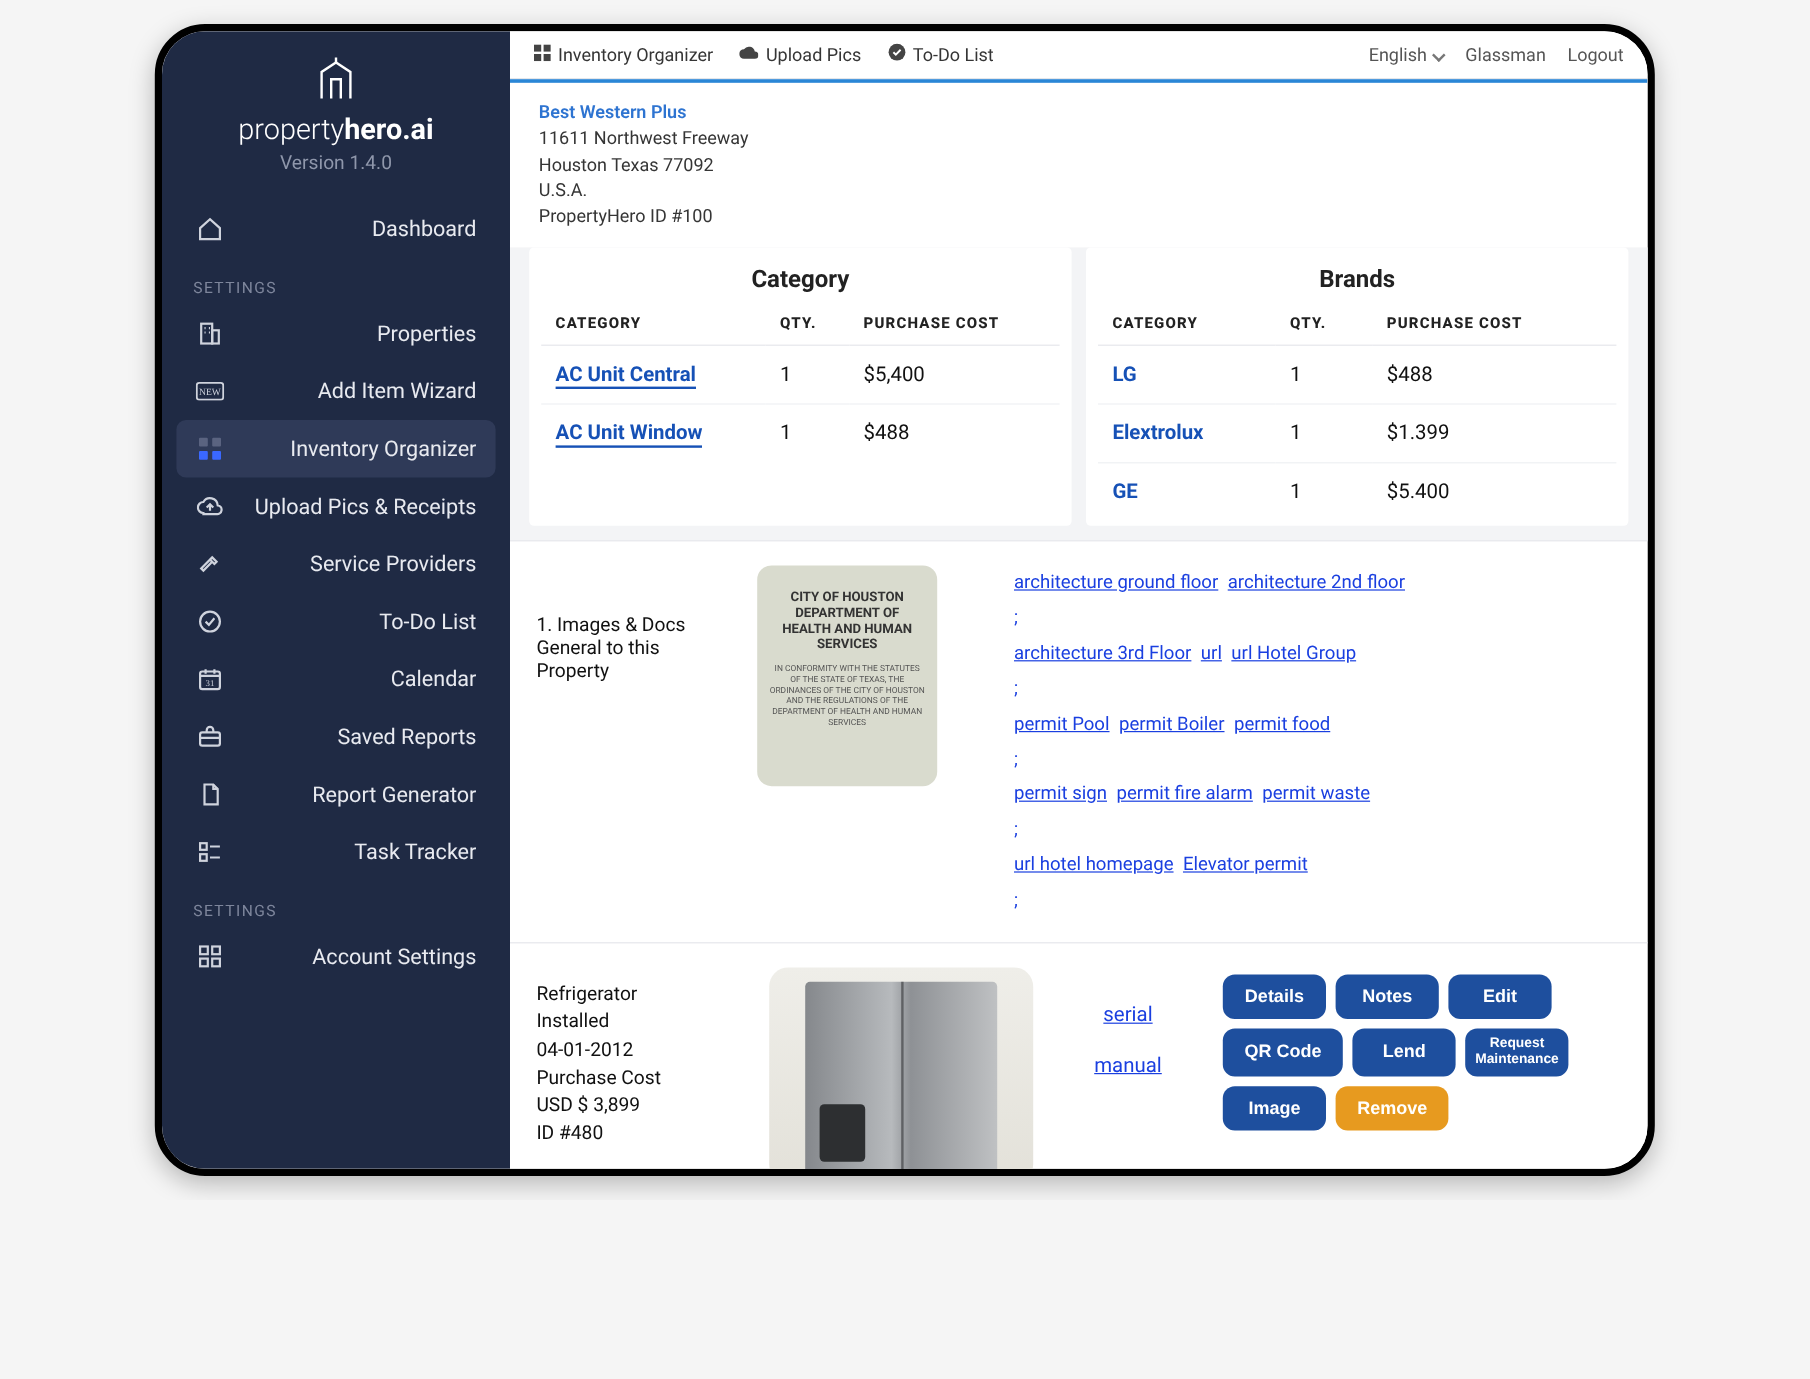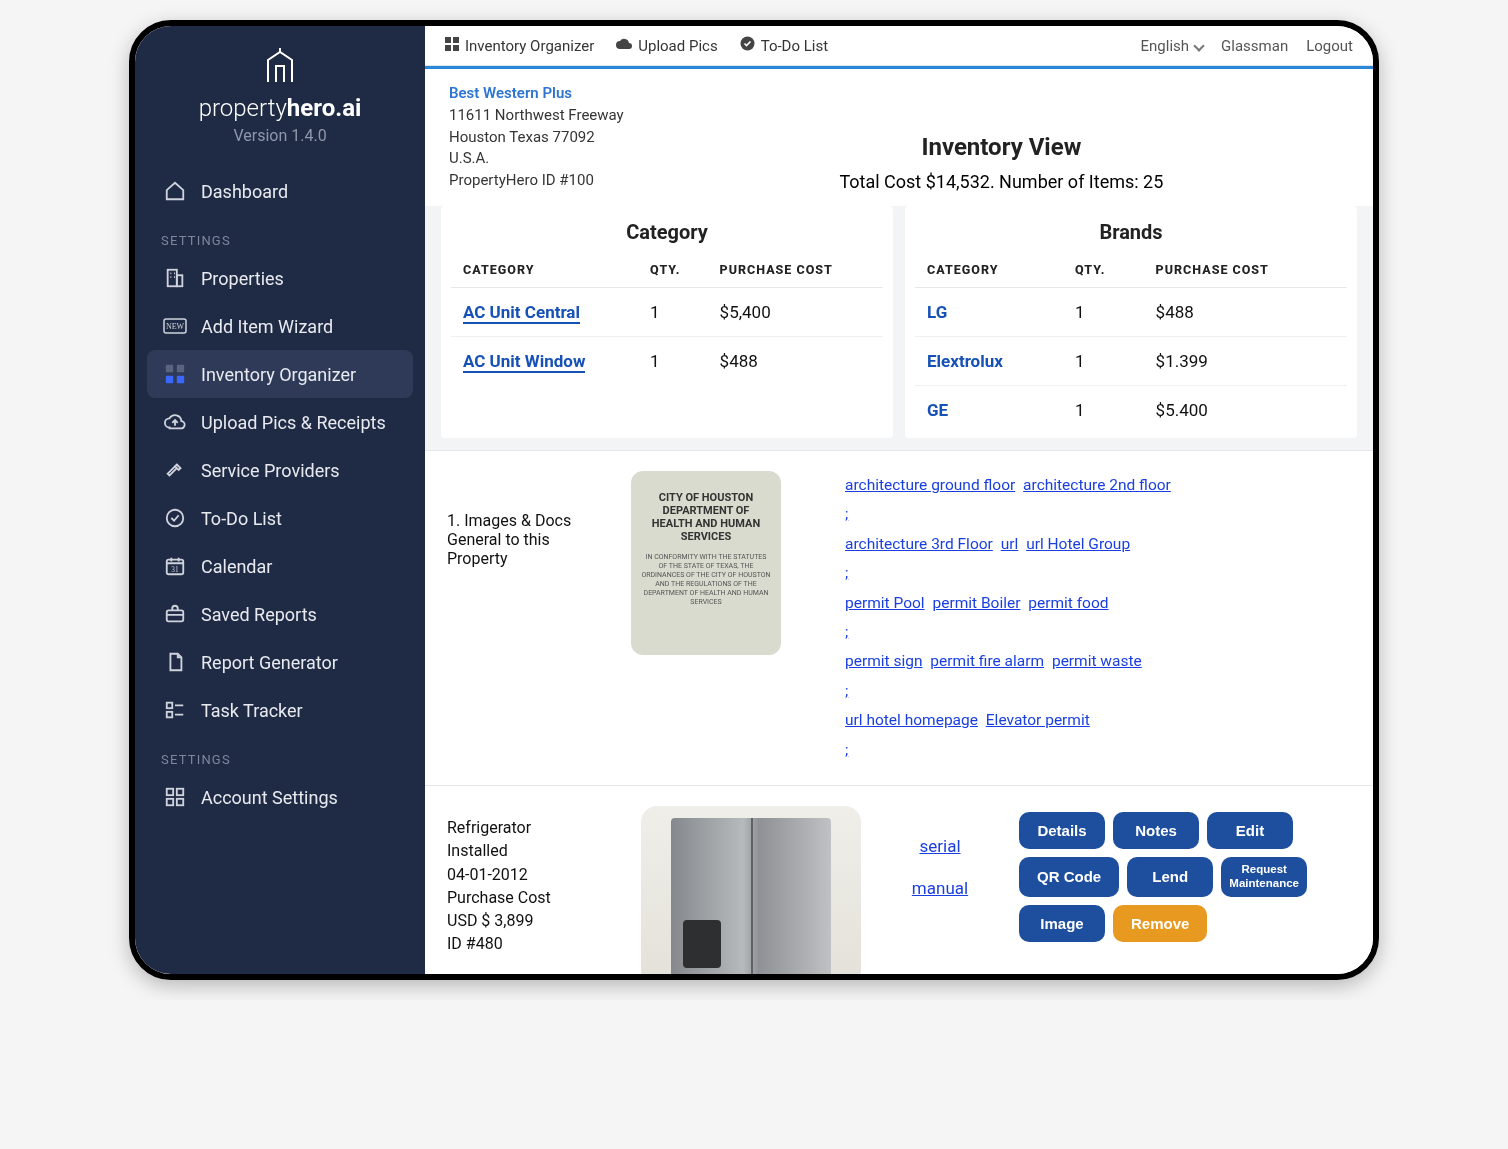--- a/index.html
+++ b/index.html
@@ -7,21 +7,21 @@
   .device { width:1250px; height:960px; background:#fff; border:6px solid #000; border-radius:42px; overflow:hidden; display:flex; box-shadow:0 6px 20px rgba(0,0,0,.25); }
   .sidebar { width:290px; background:#1f2a44; color:#d7dbe3; display:flex; flex-direction:column; padding:20px 0; }
   .logo-wrap { text-align:center; padding:0 20px 8px; }
   .logo-icon { display:inline-block; }
   .brand { font-size:24px; color:#fff; }
   .brand .thin { font-weight:300; }
   .brand .bold { font-weight:700; }
   .version { color:#8f97ab; font-size:16px; margin-top:4px; }
   .nav { margin-top:14px; }
   .nav-top { padding:0 12px; }
-  .nav-item { display:flex; align-items:center; gap:14px; padding:12px 16px; font-size:18px; color:#e8eaf0; border-radius:8px; cursor:pointer; }
+  .nav-item { display:flex; align-items:center; gap:14px; padding:12px 16px; font-size:18px; color:#e8eaf0; border-radius:8px; cursor:pointer;justify-content:space-between; }
   .nav-item.active { background:#2f3a58; }
   .nav-section { padding:18px 26px 6px; font-size:13px; letter-spacing:1.2px; color:#7e869c; }
   .nav-icon { width:24px; height:24px; flex-shrink:0; display:flex; align-items:center; justify-content:center;font-family:Liberation Serif, serif; }
   .nav-icon svg { stroke:#cfd3dd; }
   .inv-icon rect { fill:#3a68ff; stroke:none; }
   .inv-icon .ghost { fill:#5a6380; }
 
   .main { flex:1; display:flex; flex-direction:column; overflow:hidden; background:#fff; }
   .topbar { display:flex; align-items:center; padding:10px 20px; border-bottom:1px solid #e4e6ea; font-size:15px; color:#353535; }
   .top-left { display:flex; gap:22px; align-items:center; }
@@ -258,24 +258,20 @@
 
     <div class="content">
 
       <div class="hdr-block">
         <div class="prop-info">
           <div class="prop-name">Best Western Plus</div>
           <div>11611 Northwest Freeway</div>
           <div>Houston Texas 77092</div>
           <div>U.S.A.</div>
           <div>PropertyHero ID #100</div>
-        </div>
-        <div class="hdr-right">
-          <div class="hdr-title">Inventory View</div>
-          <div class="hdr-sub">Total Cost $14,532.  Number of Items: 25</div>
         </div>
       </div>
 
       <div class="panels">
 
         <div class="panel">
           <div class="panel-title">Category</div>
           <table class="ptab">
             <thead>
                 <tr>

